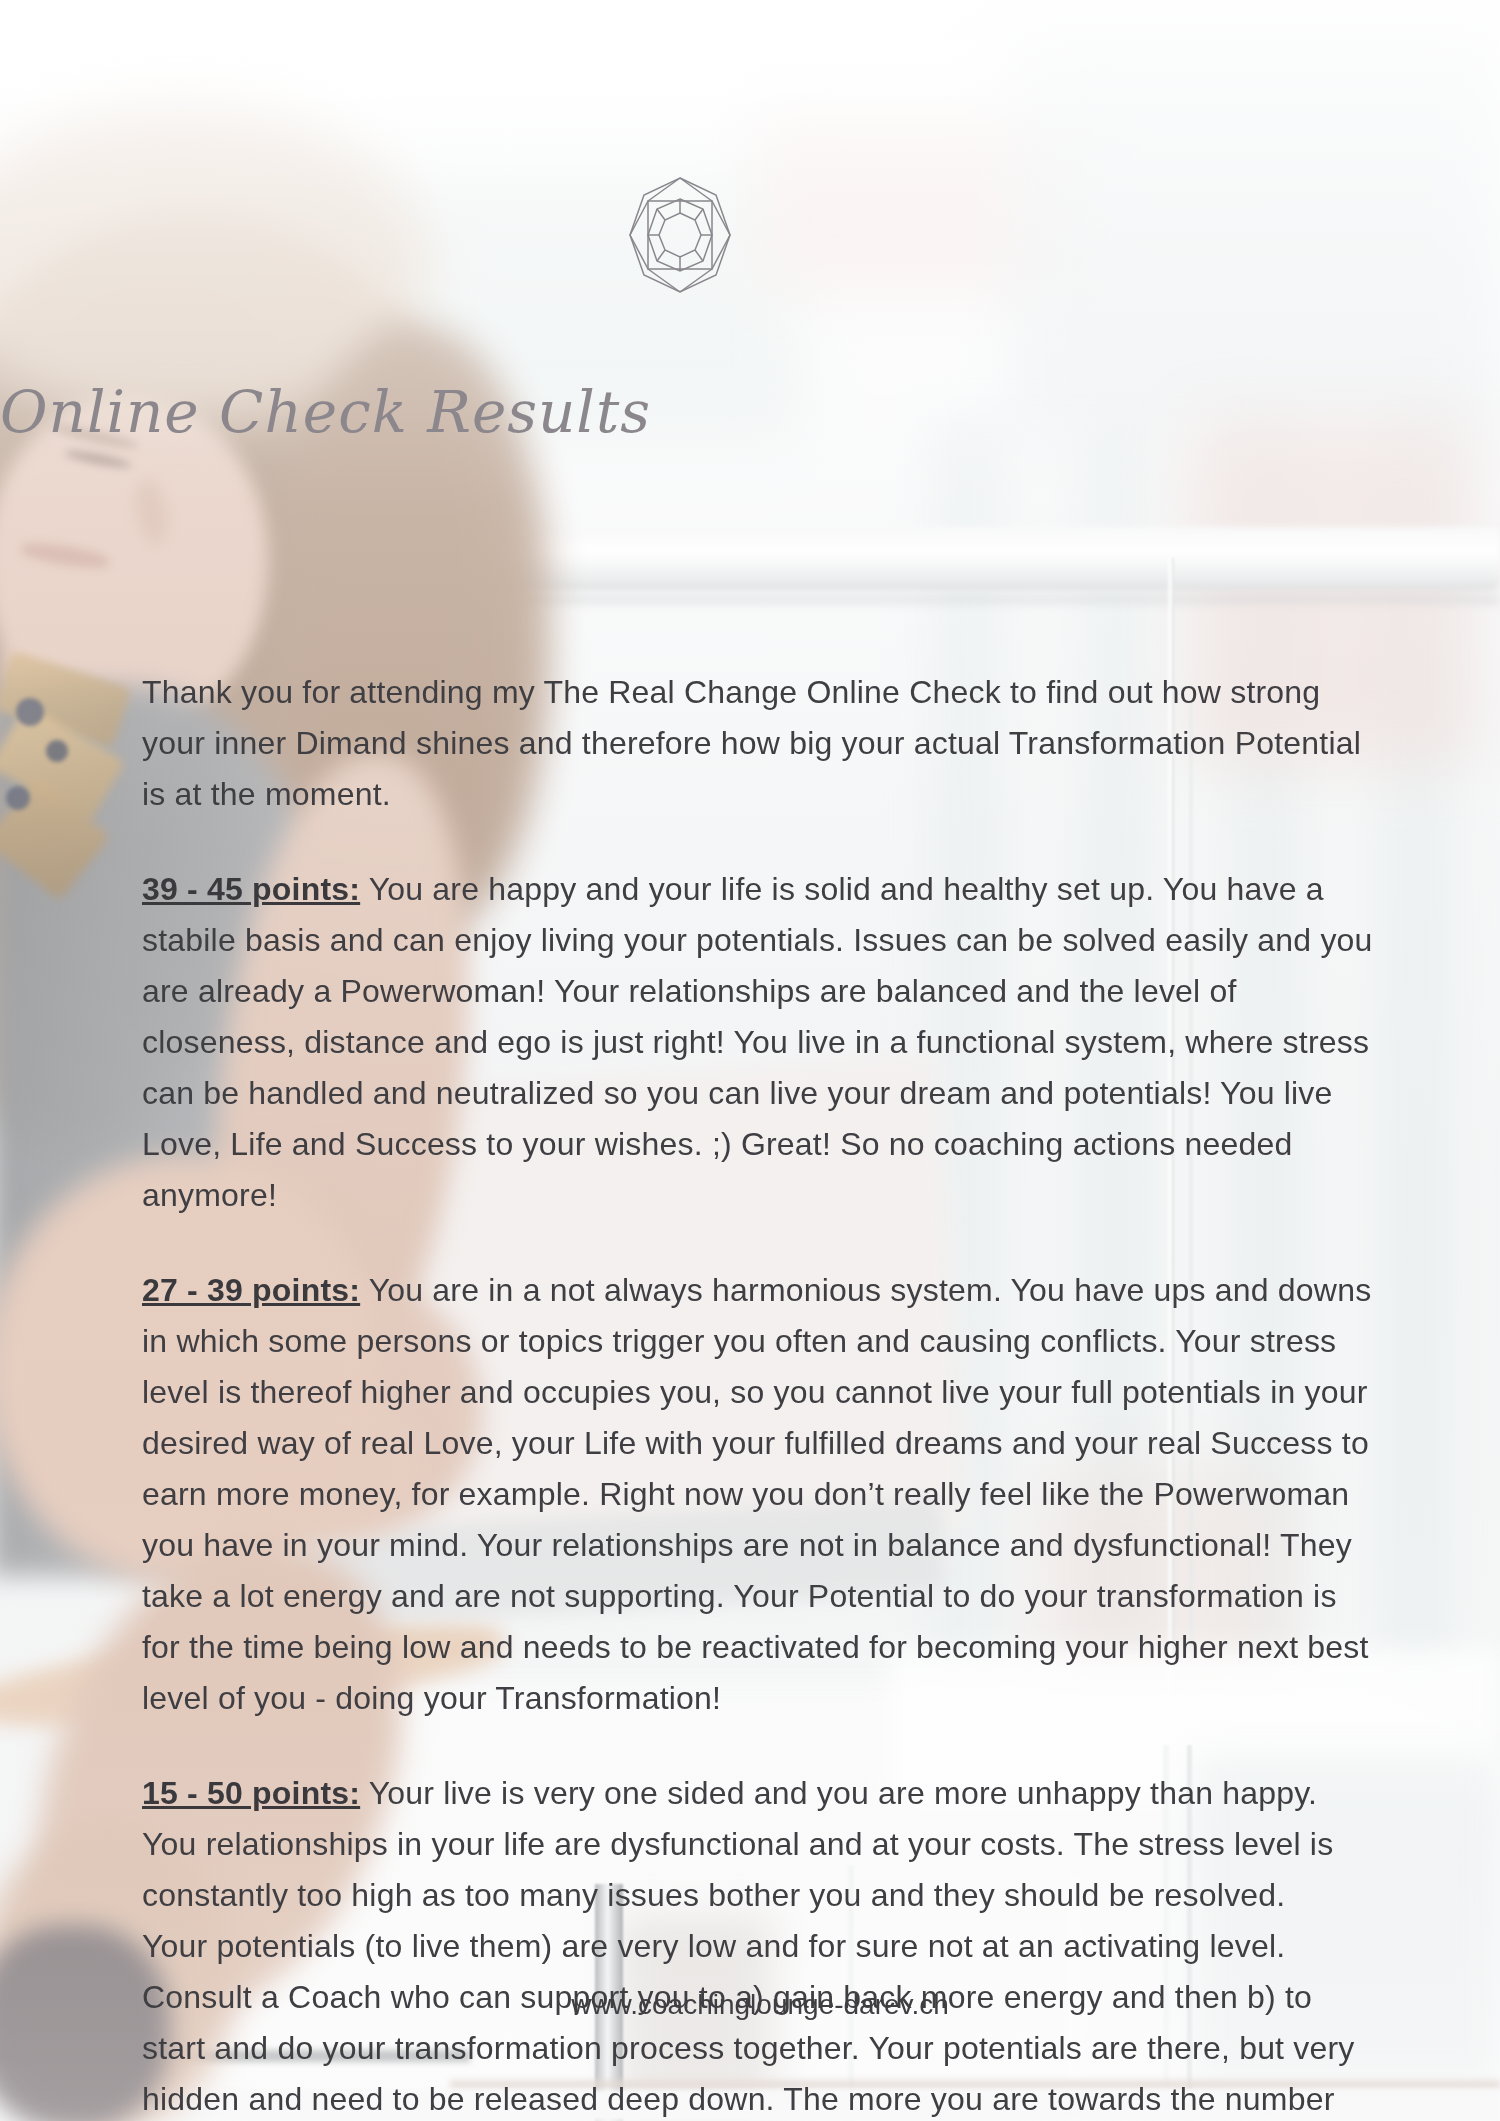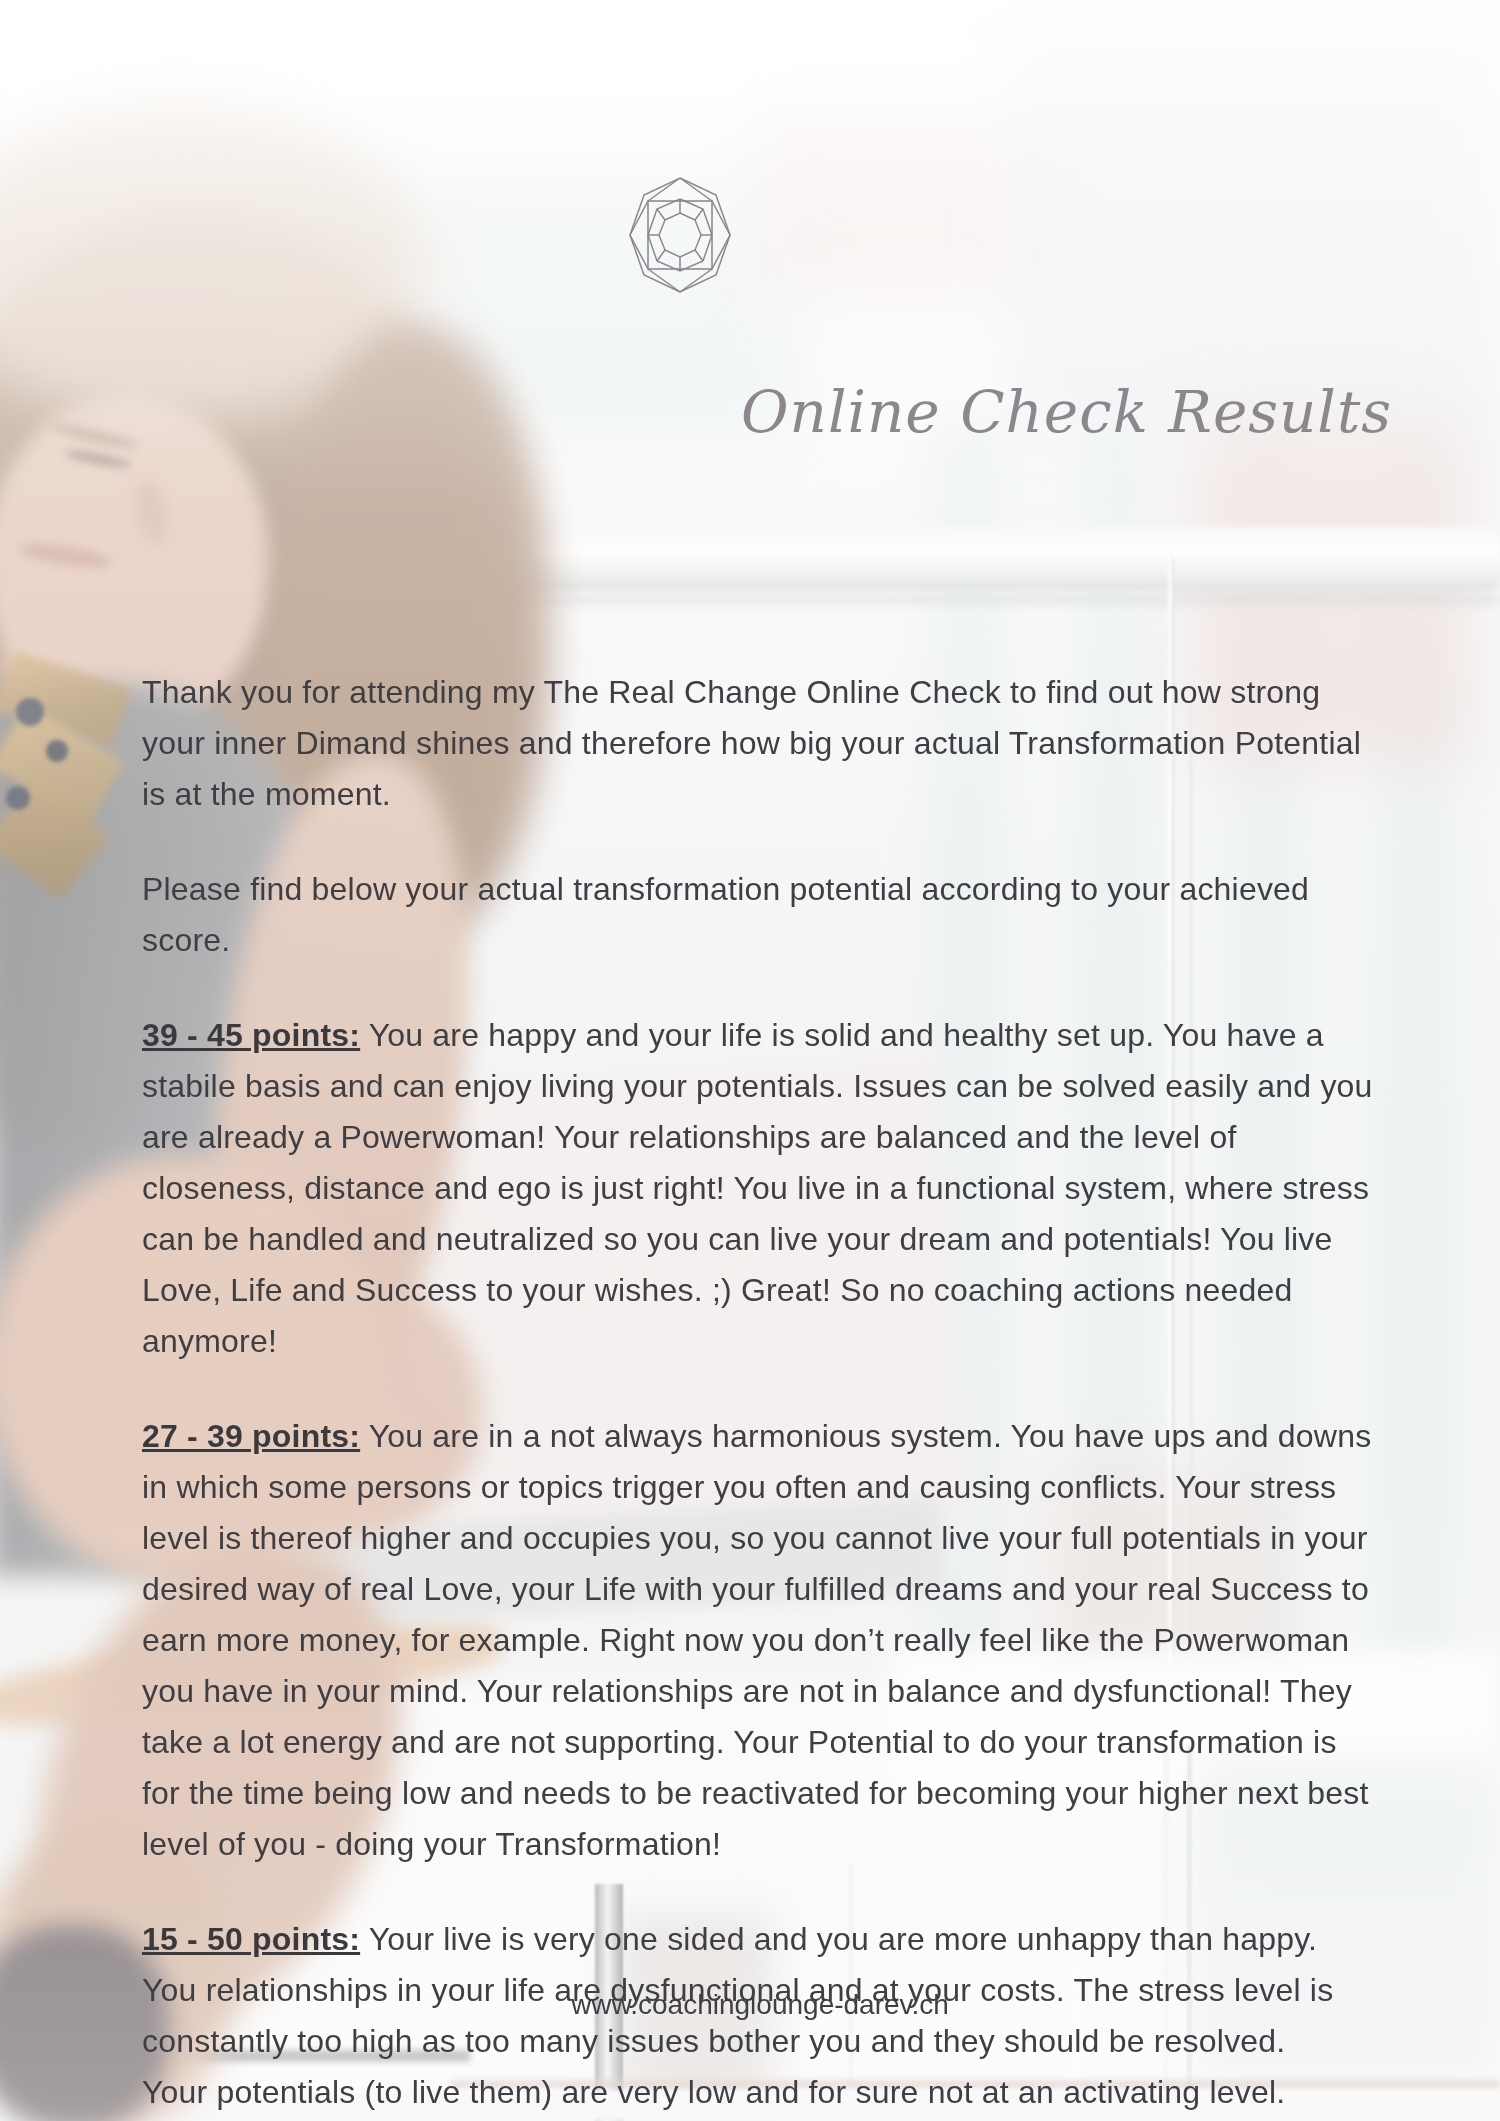--- a/index.html
+++ b/index.html
@@ -53,21 +53,21 @@
   .forearm{left:245px;top:1275px;width:235px;height:255px;background:#d7b3a0;filter:blur(13px);transform:rotate(-28deg);border-radius:50%;opacity:.95;}
   .hand{left:210px;top:1390px;width:215px;height:155px;background:#dbb8a5;filter:blur(12px);border-radius:50%;}
   .knee{left:-15px;top:1155px;width:395px;height:430px;background:#dbb7a3;filter:blur(14px);border-radius:50%;}
   .shin{left:55px;top:1535px;width:330px;height:490px;background:#d2ad98;filter:blur(15px);transform:rotate(22deg);border-radius:48%;}
   .leg2{left:-20px;top:1825px;width:255px;height:305px;background:#cca68e;filter:blur(16px);border-radius:50%;}
   .shoe{left:-25px;top:1925px;width:195px;height:205px;background:#463d43;filter:blur(12px);border-radius:45%;opacity:.92;}
   .wash{position:absolute;inset:0;background:linear-gradient(180deg,rgba(255,255,255,.85) 0%,rgba(255,255,255,.6) 12%,rgba(255,255,255,.42) 24%,rgba(252,252,252,.34) 40%,rgba(252,252,252,.32) 70%,rgba(253,253,253,.4) 88%,rgba(255,255,255,.48) 100%);}
   
   .logo{position:absolute;left:626px;top:174px;width:108px;height:122px;}
   .logo svg{display:block;width:100%;height:100%;}
-  .title{position:absolute;left:0;top:378px;width:1392px;text-align:right;font-family:"DejaVu Serif",serif;font-style:italic;font-size:58px;letter-spacing:1px;color:#8b878c;}
+  .title{position:absolute;left:0;top:378px;width:1392px;text-align:left;font-family:"DejaVu Serif",serif;font-style:italic;font-size:58px;letter-spacing:1px;color:#8b878c;}
   .content{position:absolute;left:142px;top:667px;width:1235px;color:#3f3e42;font-size:32px;line-height:51px;letter-spacing:.2px;}
   .para{margin:0 0 44px 0;}
   .lead{font-weight:bold;color:#3a393d;text-decoration:underline;}
   .sec-text{white-space:pre-wrap;}
   .footer{position:absolute;left:0;top:1985px;width:1520px;text-align:center;color:#3f3e42;font-size:28px;line-height:39px;}
   .footer .url{display:block;}
 </style>
 </head>
 <body>
 
@@ -149,21 +149,20 @@
         <line x1="54" y1="118" x2="22" y2="95"></line>
       <line x1="4" y1="61" x2="22" y2="27"></line>
         <line x1="4" y1="61" x2="22" y2="95"></line>
     </svg>
   </div>
 
   <div class="title">Online Check Results</div>
 
   <div class="content">
     <p class="para"><span>Thank you for attending my The Real Change Online Check to find out how strong your inner Dimand shines and therefore how big your actual Transformation Potential is at the moment.</span></p>
-    <p class="para"><span>Please find below your actual transformation potential according to your achieved score.</span></p>
     <p class="para"><span class="lead">39 - 45 points:</span> <span class="sec-text">You are happy and your life is solid and healthy set up. You have a stabile basis and can enjoy living your potentials. Issues can be solved easily and you are already a Powerwoman! Your relationships are balanced and the level of closeness, distance and ego is just right! You live in a functional system, where stress can be handled and neutralized so you can live your dream and potentials! You live Love, Life and Success to your wishes. ;) Great! So no coaching actions needed anymore!</span></p>
     <p class="para"><span class="lead">27 - 39 points:</span> <span class="sec-text">You are in a not always harmonious system. You have ups and downs in which some persons or topics trigger you often and causing conflicts. Your stress level is thereof higher and occupies you, so you cannot live your full potentials in your desired way of real Love, your Life with your fulfilled dreams and your real Success to earn more money, for example. Right now you don’t really feel like the Powerwoman you have in your mind. Your relationships are not in balance and dysfunctional! They take a lot energy and are not supporting. Your Potential to do your transformation is for the time being low and needs to be reactivated for becoming your higher next best level of you - doing your Transformation!</span></p>
     <p class="para"><span class="lead">15 - 50 points:</span> <span class="sec-text">Your live is very one sided and you are more unhappy than happy. You relationships in your life are dysfunctional and at your costs. The stress level is constantly too high as too many issues bother you and they should be resolved.
 Your potentials (to live them) are very low and for sure not at an activating level. Consult a Coach who can support you to a) gain back more energy and then b) to start and do your transformation process together. Your potentials are there, but very hidden and need to be released deep down. The more you are towards the number 15, the more you should consult for your own health a coach. At the moment you are too demotivated and too depressed that you can really work on yourself. Step one get back your energy, step two start your transformation and work through your topics then you can become your Powerwoman with Love, Life and Success! So, don’t give up!</span></p>
   </div>
 
   <div class="footer">
     <span class="url">www.coachinglounge-darev.ch</span>
   </div>
 

